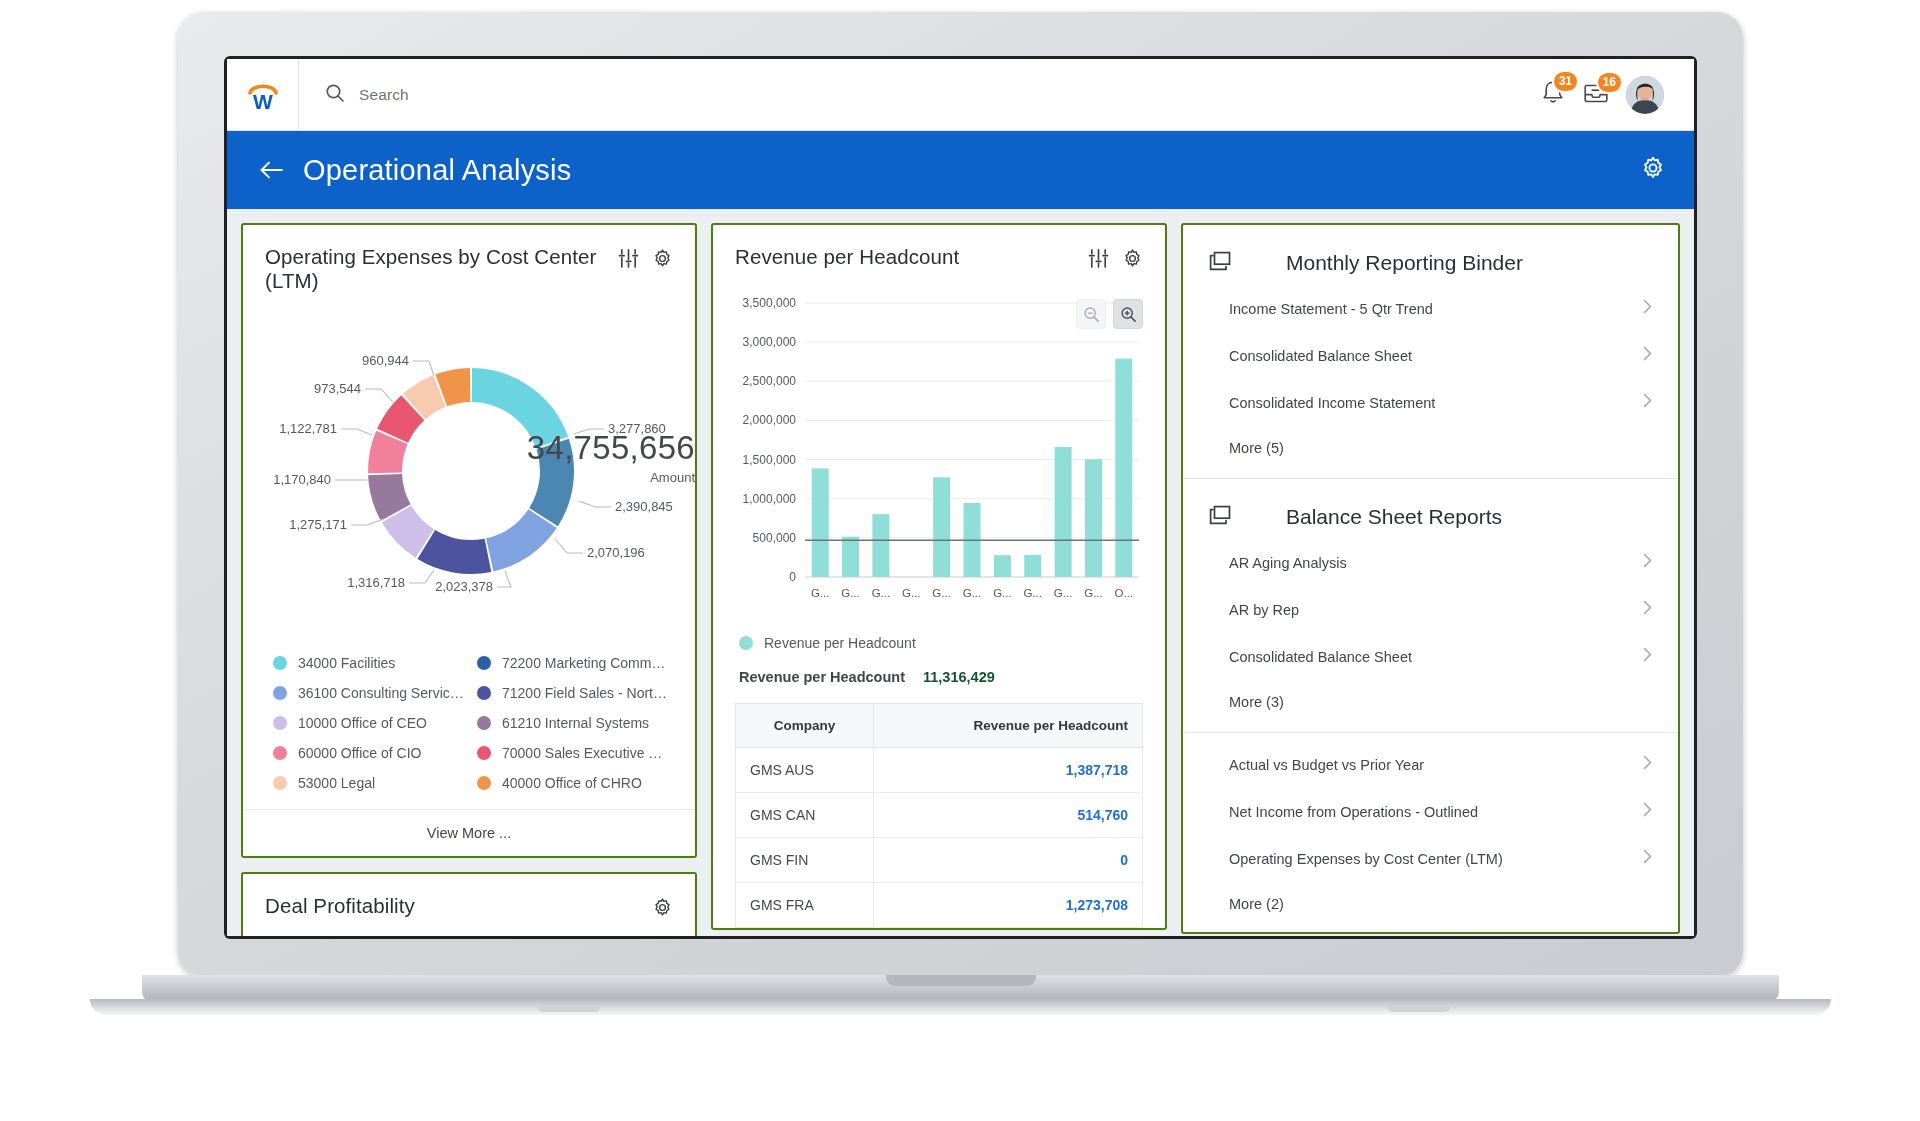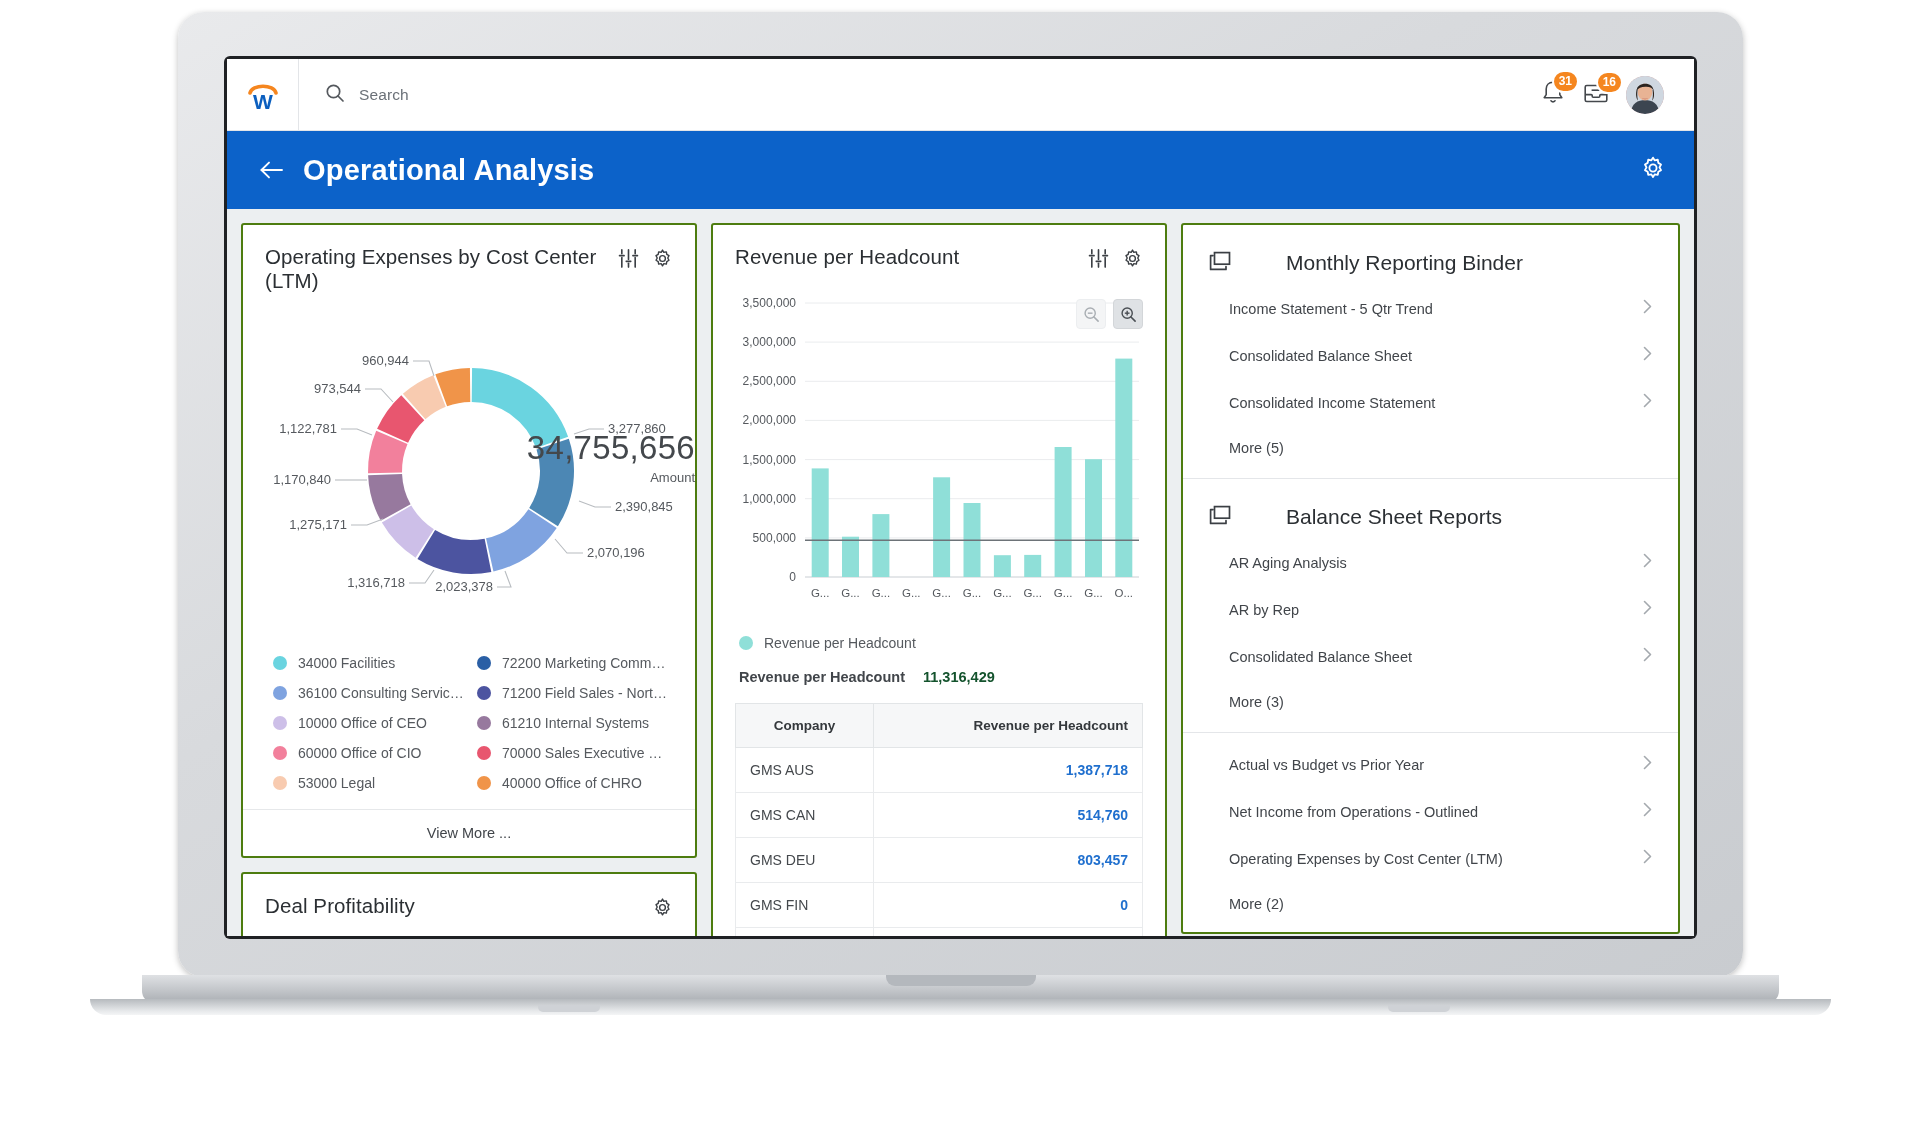--- a/index.html
+++ b/index.html
@@ -104,21 +104,21 @@
   }
 
   .wd-pagehead {
     height: 78px; background: #0c62c9;
     display: flex; align-items: center;
     padding: 0 28px 0 30px;
     color: #fff;
   }
   .wd-back { width: 30px; height: 30px; display:flex; align-items:center; justify-content:center; cursor: pointer; }
   .wd-title {
-    font-size: 29px; font-weight: 700; letter-spacing: .2px;
+    font-size: 29px; font-weight: 400; letter-spacing: .2px;
     margin-left: 16px; flex: 1;
   }
 
   .wd-body {
     background: #eceff1;
     padding: 14px 14px 0 14px;
     display: flex; gap: 14px;
     height: calc(100% - 150px);
   }
   .col { display: flex; flex-direction: column; gap: 14px; }
@@ -581,24 +581,20 @@
                   <tbody id="rphrows">
                       <tr>
                         <td>GMS AUS</td>
                     <td class="num">1,387,718</td>
                       </tr>
                       <tr>
                         <td>GMS CAN</td>
                     <td class="num">514,760</td>
                       </tr>
                       <tr>
-                        <td>GMS DEU</td>
-                    <td class="num">803,457</td>
-                      </tr>
-                      <tr>
                         <td>GMS FIN</td>
                     <td class="num">0</td>
                       </tr>
                       <tr>
                         <td>GMS FRA</td>
                     <td class="num">1,273,708</td>
                       </tr>
                     </tbody>
                 </table>
               </div>

